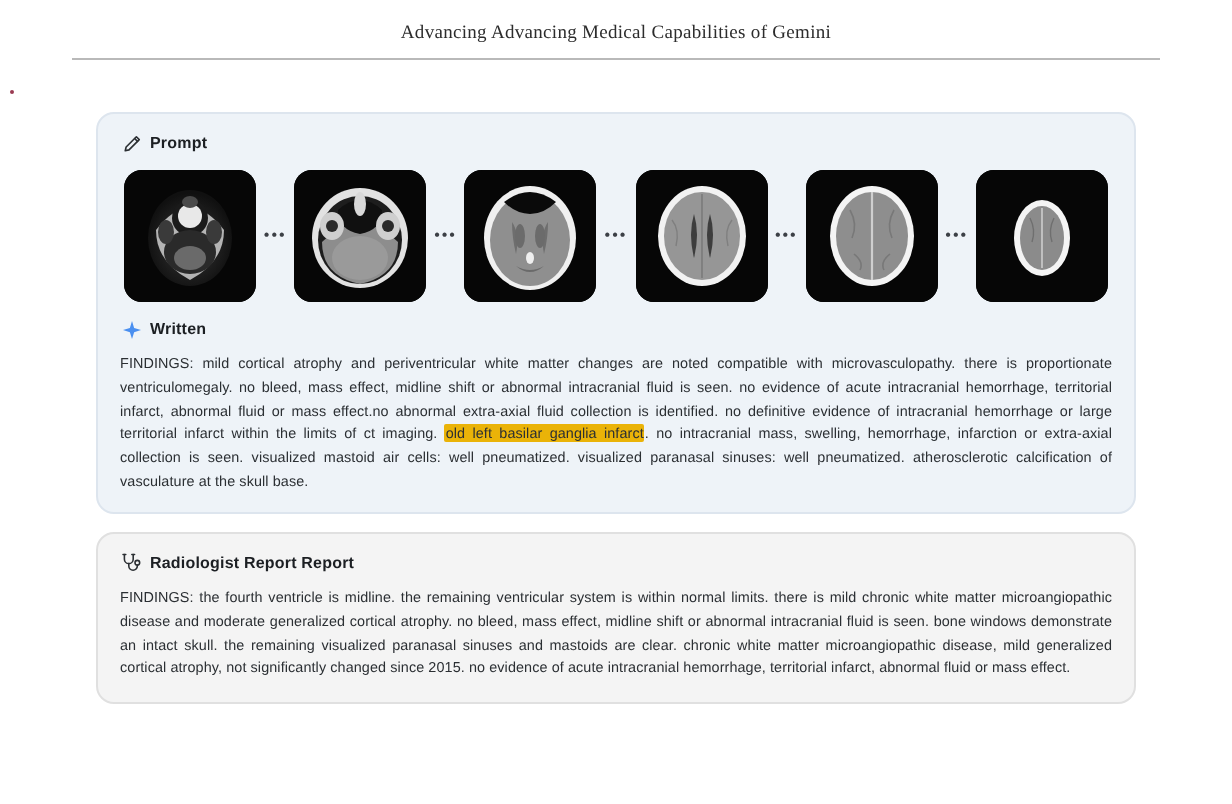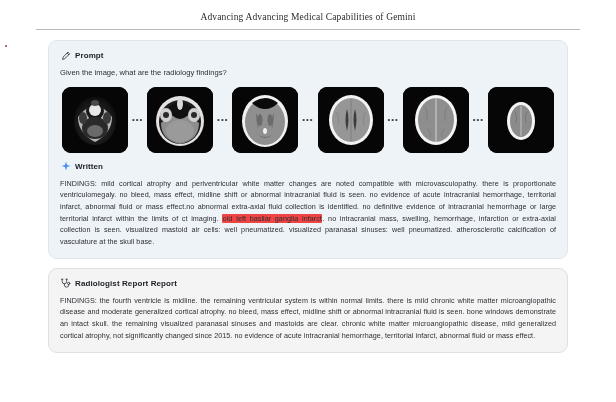--- a/index.html
+++ b/index.html
@@ -50,21 +50,21 @@
     padding: 0 48px;
     box-sizing: border-box;
   }
 
   .card {
     border-radius: 9px;
     box-sizing: border-box;
   }
 
   .card-prompt {
-    margin-top: 10px;
+    margin-top: 26px;
     background: #eef3f8;
     border: 1px solid #dde5ee;
     padding: 9px 11px 10px 11px;
   }
 
   .card-report {
     margin-top: 9px;
     background: #f4f4f4;
     border: 1px solid #e0e0e0;
     padding: 9px 11px 11px 11px;
@@ -129,21 +129,21 @@
     color: #3c4046;
     line-height: 1;
     flex: 0 0 auto;
     padding: 0 1px;
     user-select: none;
   }
 
   
   .response-block { margin-top: 8px; }
   .hl {
-    background: #ef4444;
+    background: #eab308;
     border-radius: 1px;
     padding: 0 0.5px;
   }
 </style>
 </head>
 <body>
 
 <div class="page-header">
   <div class="running-title">Advancing Advancing Medical Capabilities of Gemini</div>
   <div class="header-rule"></div>
@@ -158,21 +158,20 @@
     <div class="section-head">
       <span class="icon">
         <svg viewBox="0 0 16 16" width="10" height="10" fill="none" stroke="#2b2f33" stroke-width="1.3" stroke-linecap="round" stroke-linejoin="round">
           <path d="M11.5 2.2 L13.8 4.5 L5.6 12.7 L2.6 13.4 L3.3 10.4 Z"></path>
           <path d="M10.1 3.6 L12.4 5.9"></path>
         </svg>
       </span>
       <span class="label">Prompt</span>
     </div>
 
-    <div class="prompt-question">Given the image, what are the radiology findings?</div>
 
     <div class="scan-strip">
 
       <div class="scan-tile">
         <svg width="66" height="66" viewBox="0 0 66 66">
           <defs>
             <radialGradient id="g1" cx="50%" cy="55%" r="52%">
               <stop offset="0%" stop-color="#3a3a3a"></stop>
               <stop offset="100%" stop-color="#101010"></stop>
             </radialGradient>

